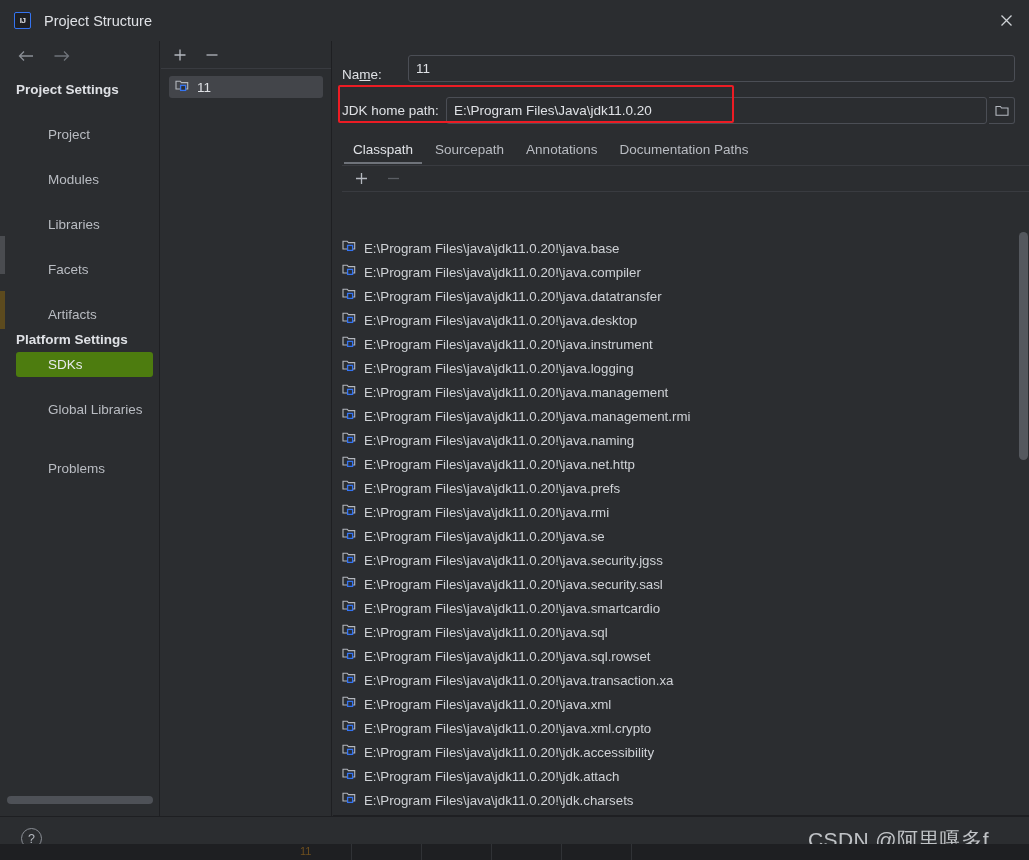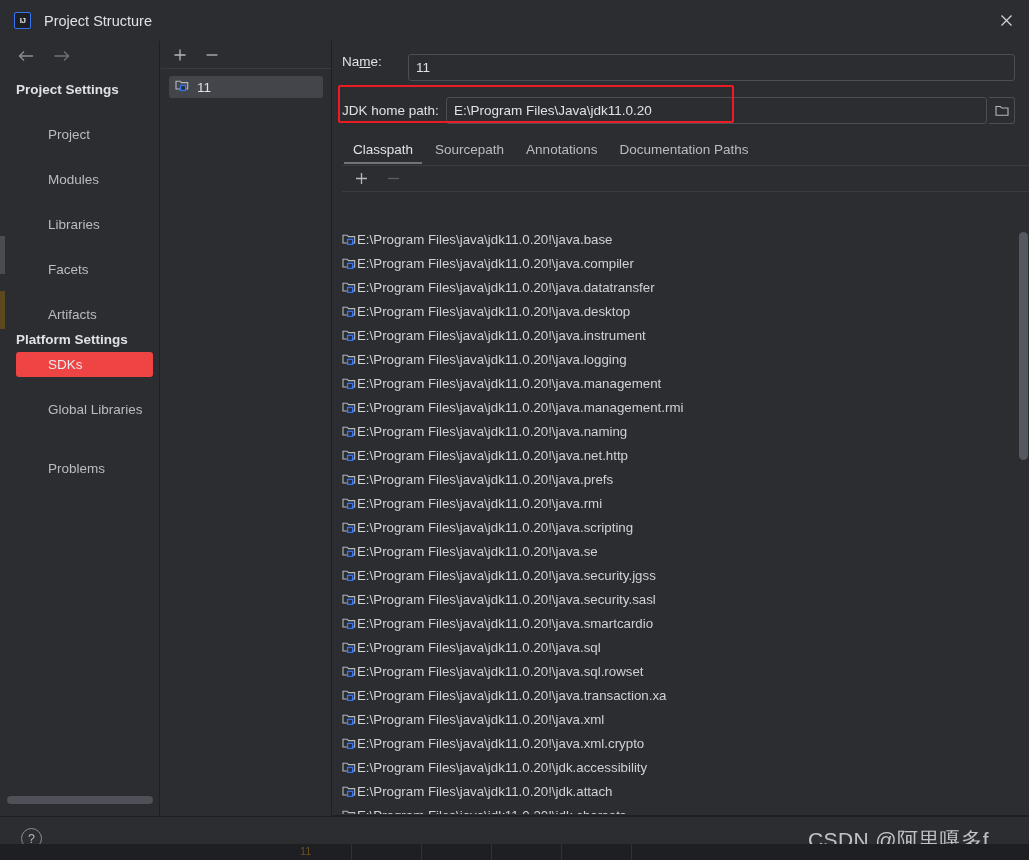--- a/index.html
+++ b/index.html
@@ -89,21 +89,21 @@
   }
   .side-item {
     font-size: 13.5px;
     color: #b9bcc2;
     padding: 3px 0 3px 48px;
     line-height: 19px;
     cursor: pointer;
     margin-top: 20px;
   }
   .side-item.selected {
-    background: #ef4444;
+    background: #4d7c0f;
     color: #e8eaee;
     margin: 0 6px 0 16px;
     padding-left: 32px;
     border-radius: 3px;
   }
   .side-sep { height: 14px; }
 
   .edge-tab-grey {
     position: absolute;
     left: 0; top: 195px;
@@ -172,21 +172,21 @@
   .main {
     position: absolute;
     top: 41px; left: 333px;
     width: 696px;
     height: 775px;
     background: #2b2d30;
   }
 
   .field-row {
     display: flex;
-    align-items: flex-start;
+    align-items: flex-end;
     height: 28px;
     margin: 13px 14px 0 9px;
   }
   .field-label {
     font-size: 13.5px;
     color: #dfe1e5;
     width: 66px;
     flex: none;
   }
   .field-label u { text-decoration: underline; }
@@ -298,21 +298,22 @@
     background: #2b2d30;
   }
   .cp-list {
     position: absolute;
     inset: 0;
     padding-top: 2px;
   }
   .cp-item {
     height: 24px;
     display: flex;
-    align-items: flex-start;
+    align-items: flex-end;
+    gap: 7px;
     padding-left: 5px;
     cursor: pointer;
   }
   .cp-item .label {
     font-size: 13.3px;
     color: #cfd2d6;
     white-space: nowrap;
   }
 
   .vscroll-track {
@@ -627,27 +628,20 @@
               <path d="M1 3.2 h4.2 l1.2 1.4 h6.3 v6.4 h-11.7 z" fill="none" stroke="#b4b8bf" stroke-width="1.1"></path>
               <rect x="5.6" y="7.4" width="5" height="5" fill="#2b2d30" stroke="#3574f0" stroke-width="1.3"></rect>
             </svg></span>
           <span class="label">E:\Program Files\java\jdk11.0.20!\java.rmi</span>
         </div>
         <div class="cp-item">
           <span><svg width="15" height="14" viewBox="0 0 15 14">
               <path d="M1 3.2 h4.2 l1.2 1.4 h6.3 v6.4 h-11.7 z" fill="none" stroke="#b4b8bf" stroke-width="1.1"></path>
               <rect x="5.6" y="7.4" width="5" height="5" fill="#2b2d30" stroke="#3574f0" stroke-width="1.3"></rect>
             </svg></span>
-          <span class="label">E:\Program Files\java\jdk11.0.20!\java.scripting</span>
-        </div>
-        <div class="cp-item">
-          <span><svg width="15" height="14" viewBox="0 0 15 14">
-              <path d="M1 3.2 h4.2 l1.2 1.4 h6.3 v6.4 h-11.7 z" fill="none" stroke="#b4b8bf" stroke-width="1.1"></path>
-              <rect x="5.6" y="7.4" width="5" height="5" fill="#2b2d30" stroke="#3574f0" stroke-width="1.3"></rect>
-            </svg></span>
           <span class="label">E:\Program Files\java\jdk11.0.20!\java.se</span>
         </div>
         <div class="cp-item">
           <span><svg width="15" height="14" viewBox="0 0 15 14">
               <path d="M1 3.2 h4.2 l1.2 1.4 h6.3 v6.4 h-11.7 z" fill="none" stroke="#b4b8bf" stroke-width="1.1"></path>
               <rect x="5.6" y="7.4" width="5" height="5" fill="#2b2d30" stroke="#3574f0" stroke-width="1.3"></rect>
             </svg></span>
           <span class="label">E:\Program Files\java\jdk11.0.20!\java.security.jgss</span>
         </div>
         <div class="cp-item">

